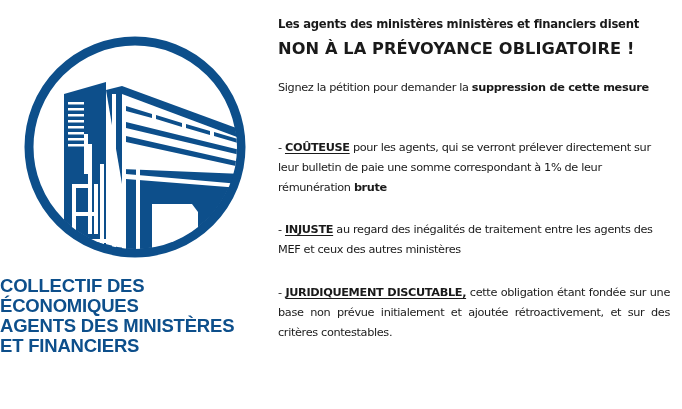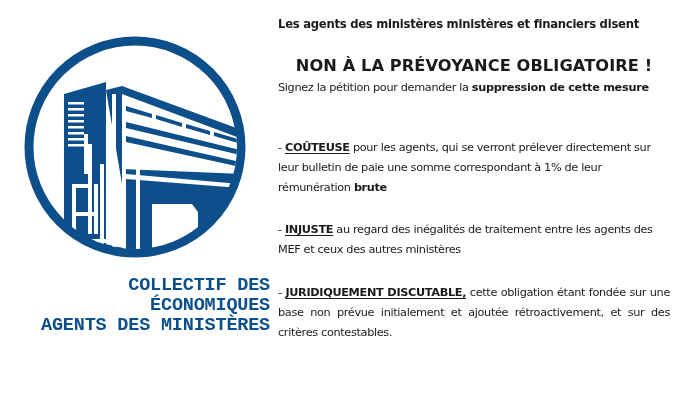--- a/index.html
+++ b/index.html
@@ -3,32 +3,32 @@
   <meta charset="utf-8">
   <style>
     * { margin: 0; padding: 0; box-sizing: border-box; }
     html, body { width: 682px; height: 409px; background: #ffffff; overflow: hidden; }
     body { position: relative; font-family: "DejaVu Sans", sans-serif; color: #161616; }
 
     .left { position: absolute; left: 0; top: 0; width: 270px; height: 409px; }
     .logo { position: absolute; left: 22px; top: 34px; width: 226px; height: 226px; }
     .collectif {
       position: absolute; left: 0; top: 276px; width: 270px;
-      text-align: right; color: #0d4f8b;
-      font-family: Liberation Mono, monospace; font-weight: bold;
+      text-align: left; color: #0d4f8b;
+      font-family: Liberation Sans, sans-serif; font-weight: bold;
       font-size: 18.5px; line-height: 20px; letter-spacing: -0.2px;
     }
     .collectif div { white-space: nowrap; }
 
     .right {
       position: absolute; left: 278px; top: 0; width: 392px; height: 409px;
       font-family: "DejaVu Sans", sans-serif; font-size: 11.3px; color: #1a1a1a;
     }
     .intro { position: absolute; top: 17px; left: 0; font-weight: bold; font-size: 11.6px; letter-spacing: -0.25px; white-space: nowrap; }
-    .headline { position: absolute; top: 56px; left: 0; width: 392px; text-align: center; font-weight: bold; font-size: 16.2px; letter-spacing: 0.1px; white-space: nowrap; }
+    .headline { position: absolute; top: 39px; left: 0; width: 392px; font-weight: bold; font-size: 16.2px; letter-spacing: 0.1px; white-space: nowrap; }
     .petition { position: absolute; top: 81px; left: 0; white-space: nowrap; letter-spacing: -0.35px; }
     .petition b { letter-spacing: -0.3px; }
 
     .point { position: absolute; left: 0; width: 392px; line-height: 20px; letter-spacing: -0.35px; }
     .point .kw { font-weight: bold; text-decoration: underline; text-underline-offset: 2px; }
     .p1 { top: 138px; }
     .p2 { top: 220px; }
     .p3 { top: 283px; text-align: justify; text-align-last: left; }
     .closing { position: absolute; top: 373px; left: 0; font-weight: bold; letter-spacing: -0.3px; white-space: nowrap; }
   </style>
@@ -86,20 +86,21 @@
         <polygon points="130,170 170,170 176,178 176,210 130,214"></polygon>
         <polygon points="104,140 218,150 218,154 104,145"></polygon>
       </g>
     </g>
   </svg>
 
   <div class="collectif">
     <div>COLLECTIF DES</div>
     <div>ÉCONOMIQUES</div>
     <div>AGENTS DES MINISTÈRES</div>
+    <div>ET FINANCIERS</div>
   </div>
 </div>
 
 <div class="right">
   <div class="intro">Les agents des ministères ministères et financiers disent</div>
   <div class="headline">NON À LA PRÉVOYANCE OBLIGATOIRE !</div>
 
   <div class="petition">
     <span>Signez la pétition pour demander la </span><b>suppression de cette mesure</b>
   </div>

